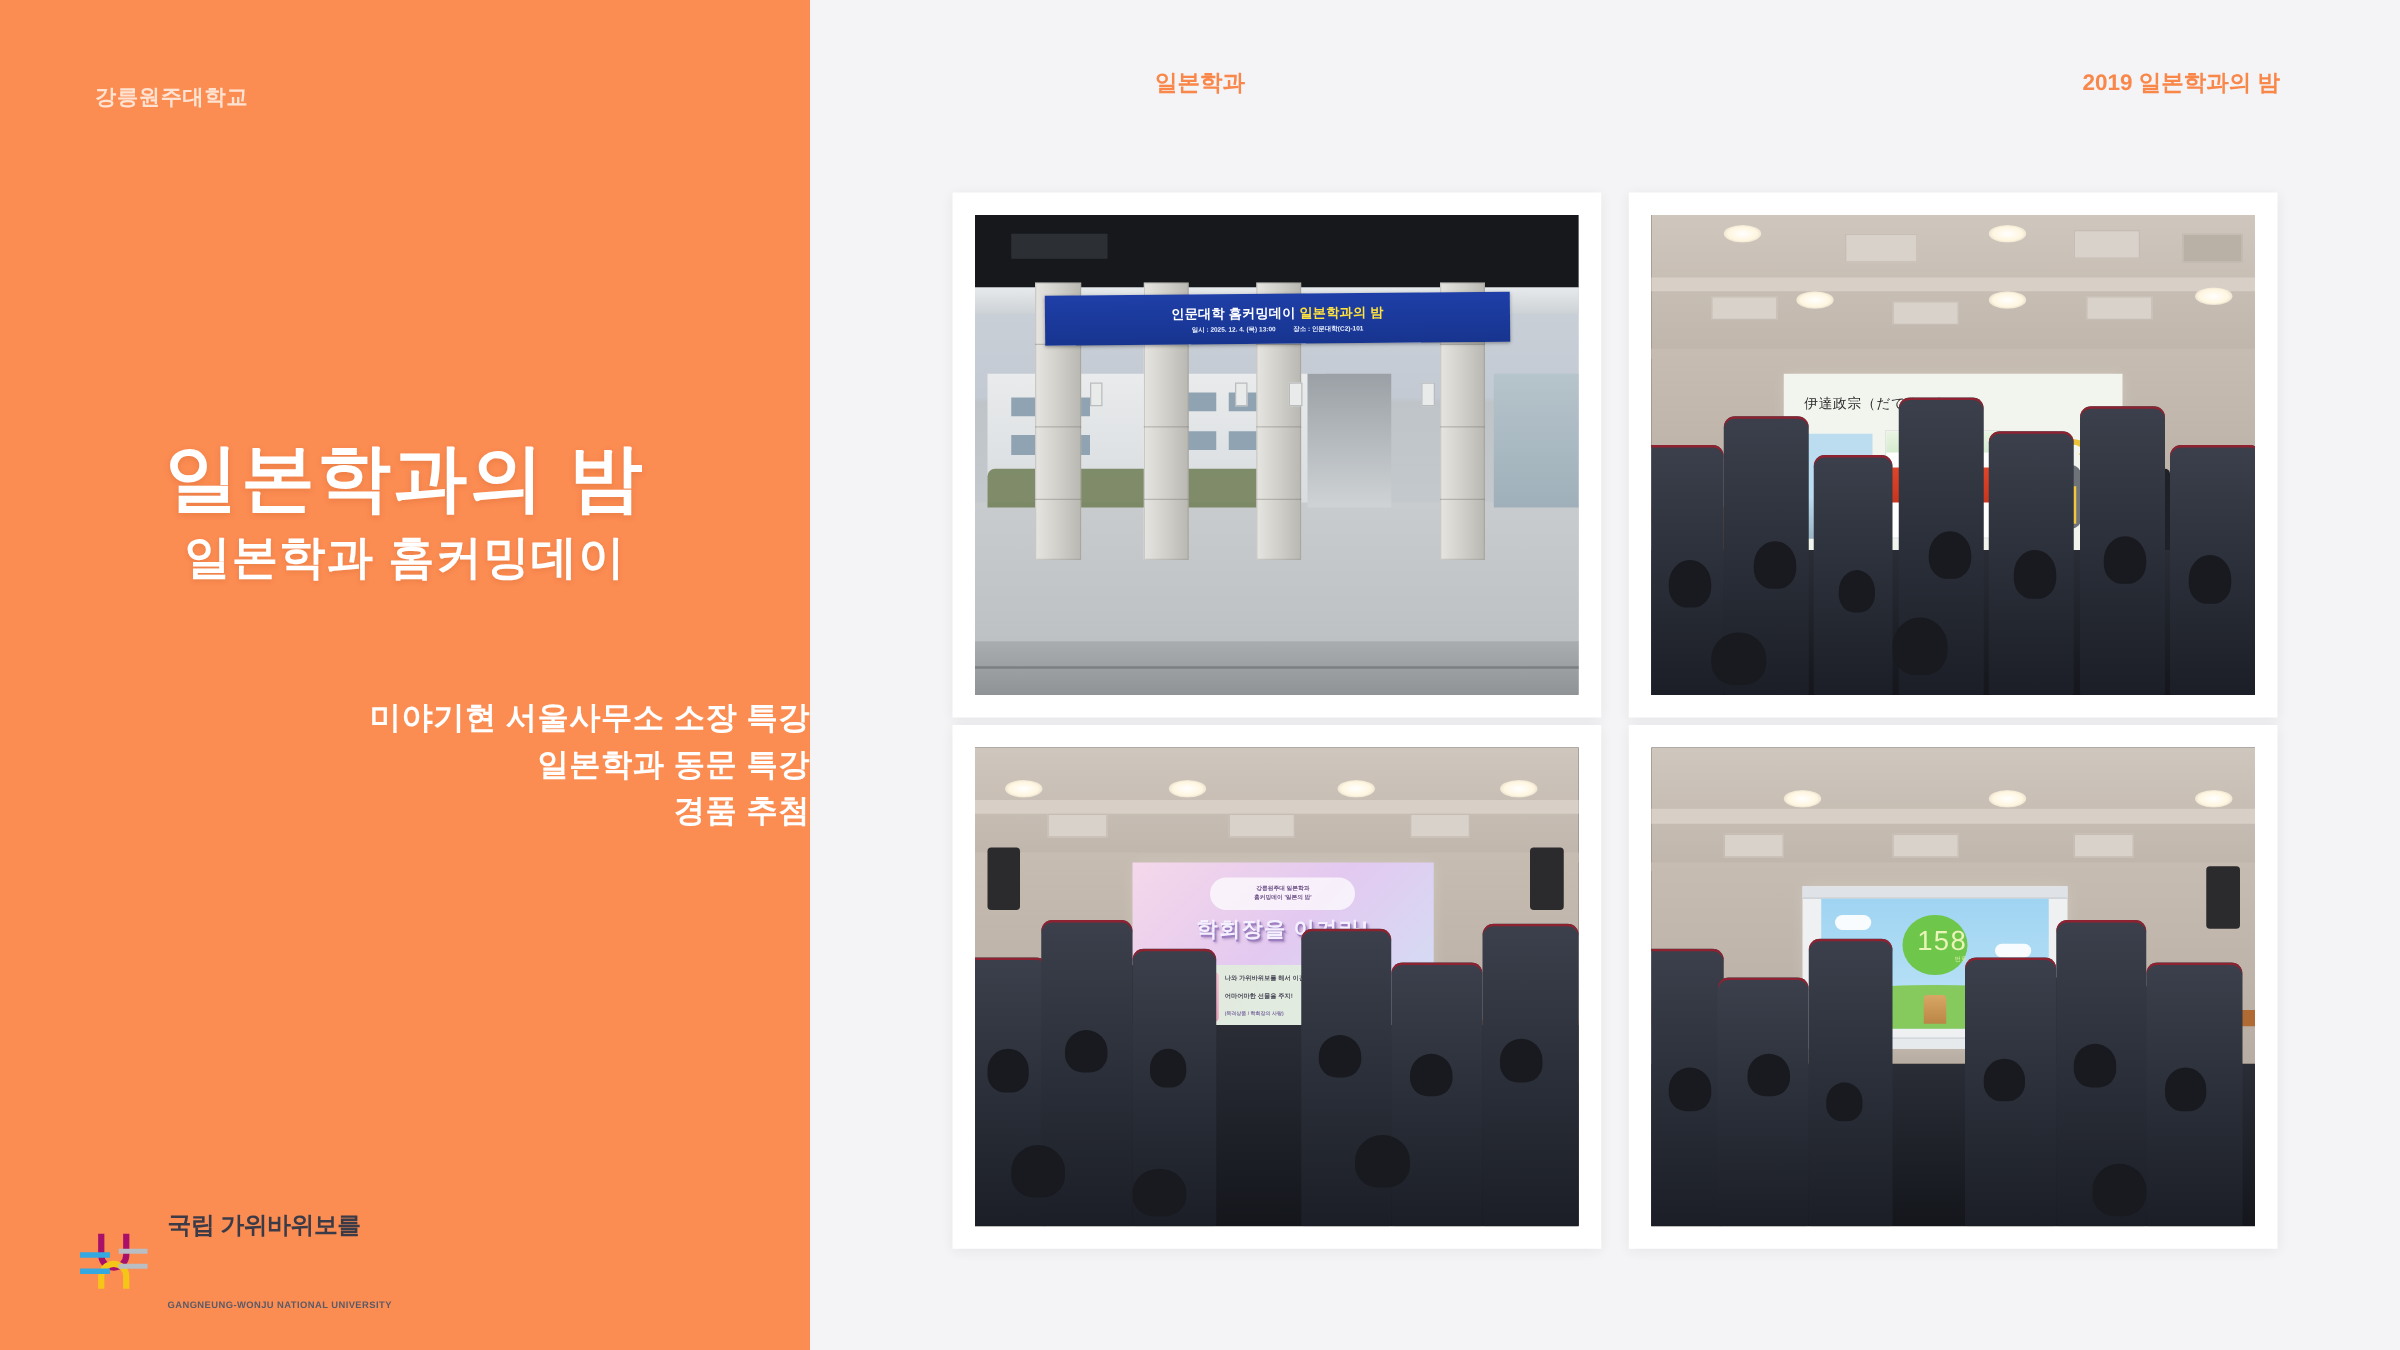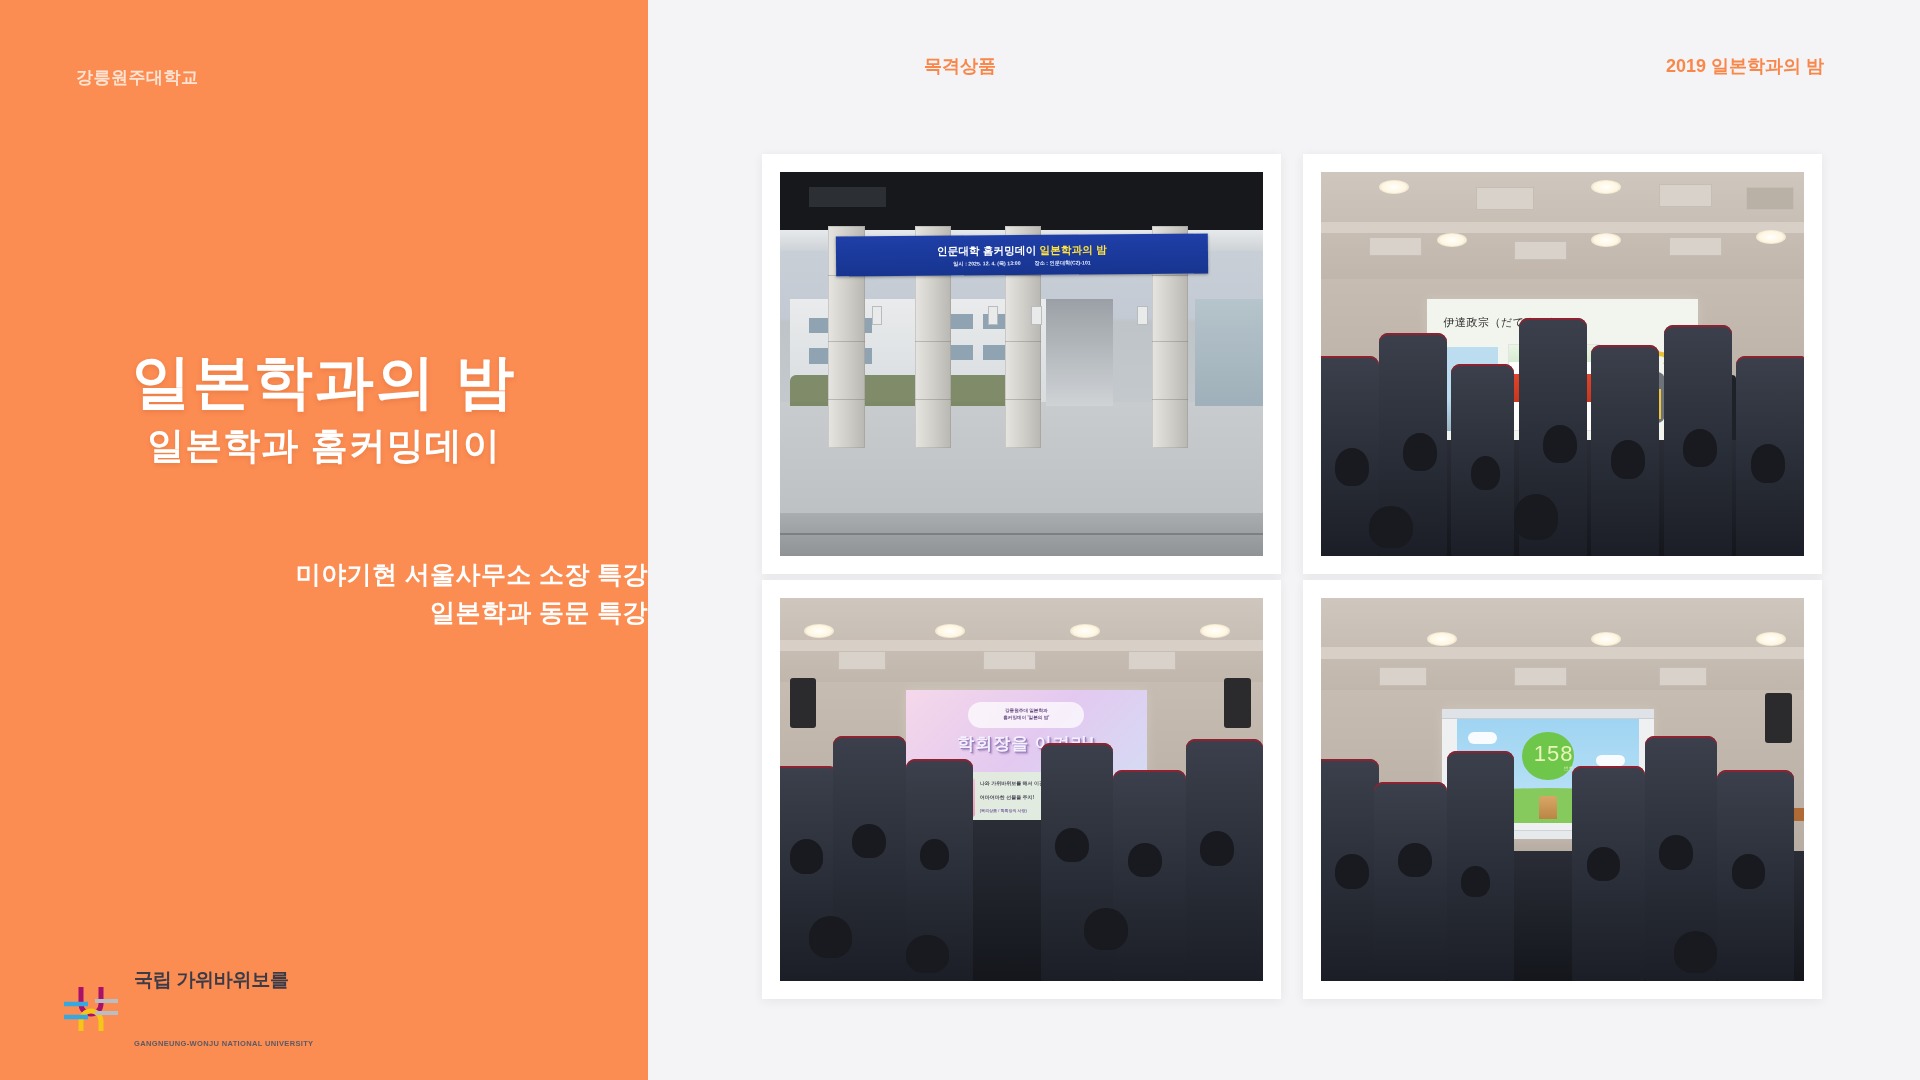--- a/index.html
+++ b/index.html
@@ -236,41 +236,42 @@
   <div class="brand-top">강릉원주대학교</div>
 
   <div class="hero">
     <div class="hero-title">일본학과의 밤</div>
     <div class="hero-sub">일본학과 홈커밍데이</div>
   </div>
 
   <div class="program">
     <div class="program-line">미야기현 서울사무소 소장 특강</div>
     <div class="program-line">일본학과 동문 특강</div>
+    <div class="program-line">경품 추첨</div>
   </div>
 
   <div class="logo-block">
     <span class="logo-mark">
       <svg viewBox="0 0 58 62" width="58" height="62" aria-hidden="true">
         <path d="M19 10 V27 a10 10 0 0 0 20 0 V10" fill="none" stroke="#a8106a" stroke-width="5"></path>
         <path d="M19 54 V44 a10 10 0 0 1 20 0 V54" fill="none" stroke="#f5c518" stroke-width="5"></path>
         <line x1="2" y1="27" x2="26" y2="27" stroke="#35a8e0" stroke-width="4.5"></line>
         <line x1="2" y1="40" x2="26" y2="40" stroke="#35a8e0" stroke-width="4.5"></line>
         <line x1="33" y1="24" x2="56" y2="24" stroke="#b9bec4" stroke-width="4"></line>
         <line x1="33" y1="36" x2="56" y2="36" stroke="#b9bec4" stroke-width="4"></line>
       </svg>
     </span>
     <span class="logo-text">
       <span class="logo-kr">국립 가위바위보를</span>
       <span class="logo-en">GANGNEUNG-WONJU NATIONAL UNIVERSITY</span>
     </span>
   </div>
 </div>
 
-<div class="hdr-center">목격상품</div>
+<div class="hdr-center">일본학과</div>
 <div class="hdr-right">2019 일본학과의 밤</div>
 
 <div class="grid">
 
   <div class="card">
     <div class="photo p1">
       <div class="photo-inner">
         <div class="soffit"></div>
         <div class="lintel"></div>
         <div class="bg-build"></div>

